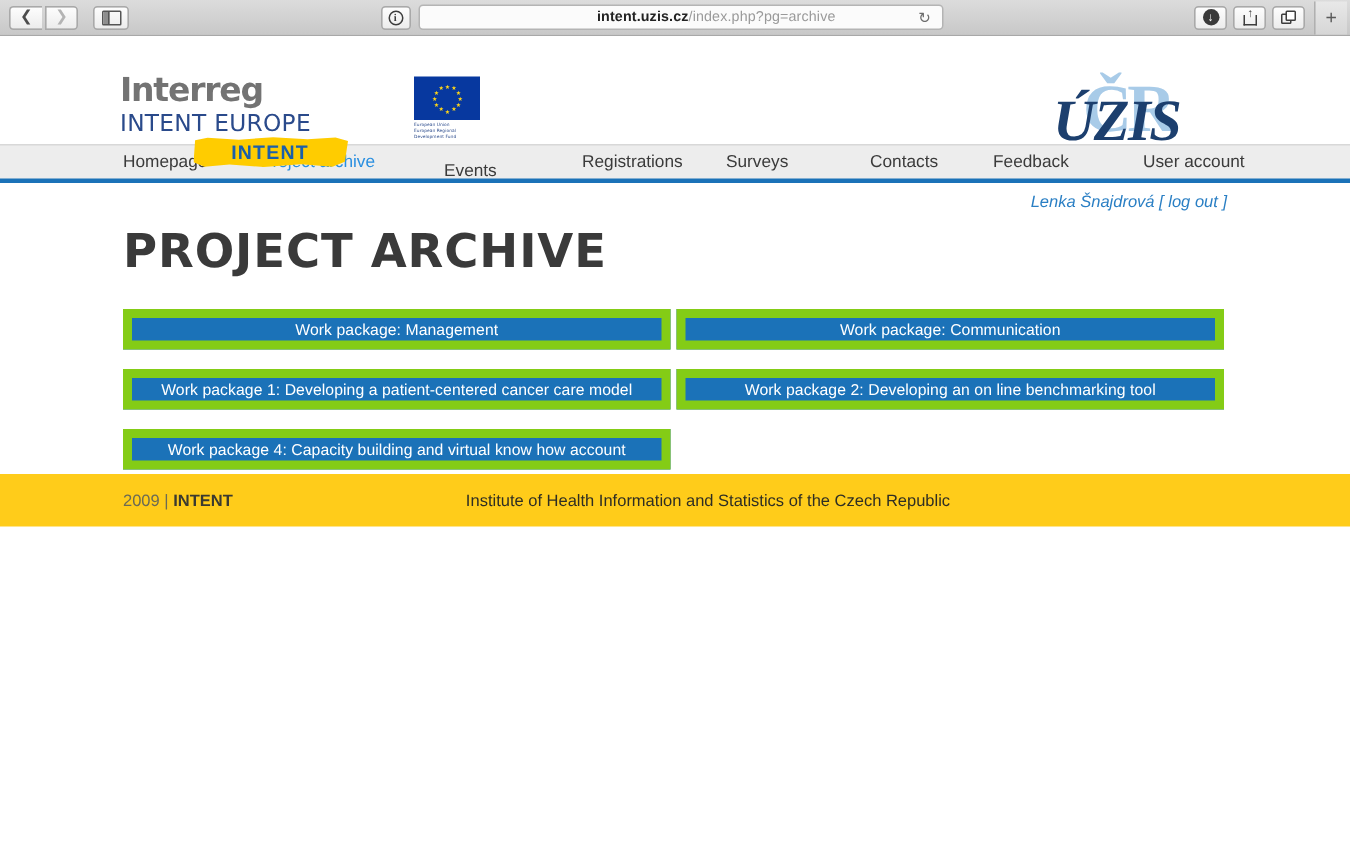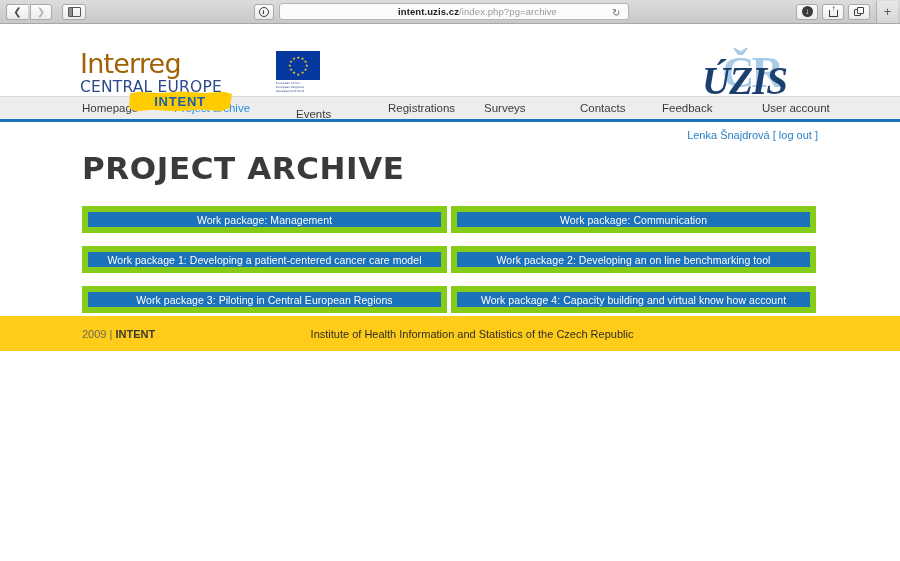--- a/index.html
+++ b/index.html
@@ -84,21 +84,21 @@
 
   
   .page { width: 900px; height: 537px; background: #fff; position: relative; }
 
   .header {
     height: 72px; position: relative;
   }
   
   .logo-interreg { position: absolute; left: 80px; top: 26px; width: 175px; }
   .interreg-word {
-    font-size: 27px; font-weight: normal; color: #a16207; letter-spacing: -0.8px;
+    font-size: 22px; font-weight: bold; color: #737373; letter-spacing: -0.8px;
     line-height: 1; font-family: "DejaVu Sans", sans-serif;
   }
   .interreg-sub {
     font-size: 15.5px; color: #2a4a8b; letter-spacing: 0.2px; line-height: 1.1;
     margin-top: 2px; font-family: "DejaVu Sans", sans-serif;
   }
   .eu-block { position: absolute; left: 196px; top: 1px; width: 48px; }
   .eu-flag {
     width: 44px; height: 29px; background: #07389f; position: relative;
   }
@@ -145,21 +145,21 @@
   .nav-item {
     font-size: 11.5px; color: #3b3b3b;
     padding-right: 4px;
   }
   .nav-item.active { color: #2a8fe0; }
 
   .userline {
     height: 22px; display: flex; align-items: center; justify-content: flex-end;
     padding-right: 82px; padding-top: 4px;
   }
-  .userline span { font-size: 11px; color: #2a7fc4; }
+  .userline span { font-size: 11px; color: #2a7fc4; font-style: italic; }
 
   .page-title {
     font-size: 31px; font-weight: bold; color: #3a3a3a;
     letter-spacing: 0.6px; padding-left: 82px; padding-top: 6px;
     font-family: "DejaVu Sans", sans-serif;
   }
 
   
   .wp-grid {
     margin: 20px 0 0 82px; width: 734px;
@@ -232,21 +232,21 @@
     </div>
     <div class="plus-btn">+</div>
   </div>
 </div>
 
 <div class="page">
 
   <div class="header">
     <div class="logo-interreg">
       <div class="interreg-word">Interreg</div>
-      <div class="interreg-sub">CENTRAL EUROPE</div>
+      <div class="interreg-sub">INTENT EUROPE</div>
       <div class="eu-block">
         <div class="eu-flag" id="euflag">
             <span class="eu-star" style="left: 20.5px; top: 4.5px;">★</span>
             <span class="eu-star" style="left: 24.75px; top: 5.63878px;">★</span>
             <span class="eu-star" style="left: 27.8612px; top: 8.75px;">★</span>
             <span class="eu-star" style="left: 29px; top: 13px;">★</span>
             <span class="eu-star" style="left: 27.8612px; top: 17.25px;">★</span>
             <span class="eu-star" style="left: 24.75px; top: 20.3612px;">★</span>
             <span class="eu-star" style="left: 20.5px; top: 21.5px;">★</span>
             <span class="eu-star" style="left: 16.25px; top: 20.3612px;">★</span>
@@ -287,21 +287,20 @@
     <span>Lenka Šnajdrová [ log out ]</span>
   </div>
 
   <h1 class="page-title">PROJECT ARCHIVE</h1>
 
   <div class="wp-grid" id="wpgrid">
       <div class="wp-btn">Work package: Management</div>
       <div class="wp-btn">Work package: Communication</div>
       <div class="wp-btn">Work package 1: Developing a patient-centered cancer care model</div>
       <div class="wp-btn">Work package 2: Developing an on line benchmarking tool</div>
-      <div class="wp-btn">Work package 3: Piloting in Central European Regions</div>
       <div class="wp-btn">Work package 4: Capacity building and virtual know how account</div>
     </div>
 
   <div class="footer">
     <div class="footer-left">
       <span>2009</span><span> | </span><b>INTENT</b>
     </div>
     <div class="footer-center">Institute of Health Information and Statistics of the Czech Republic</div>
   </div>
 

